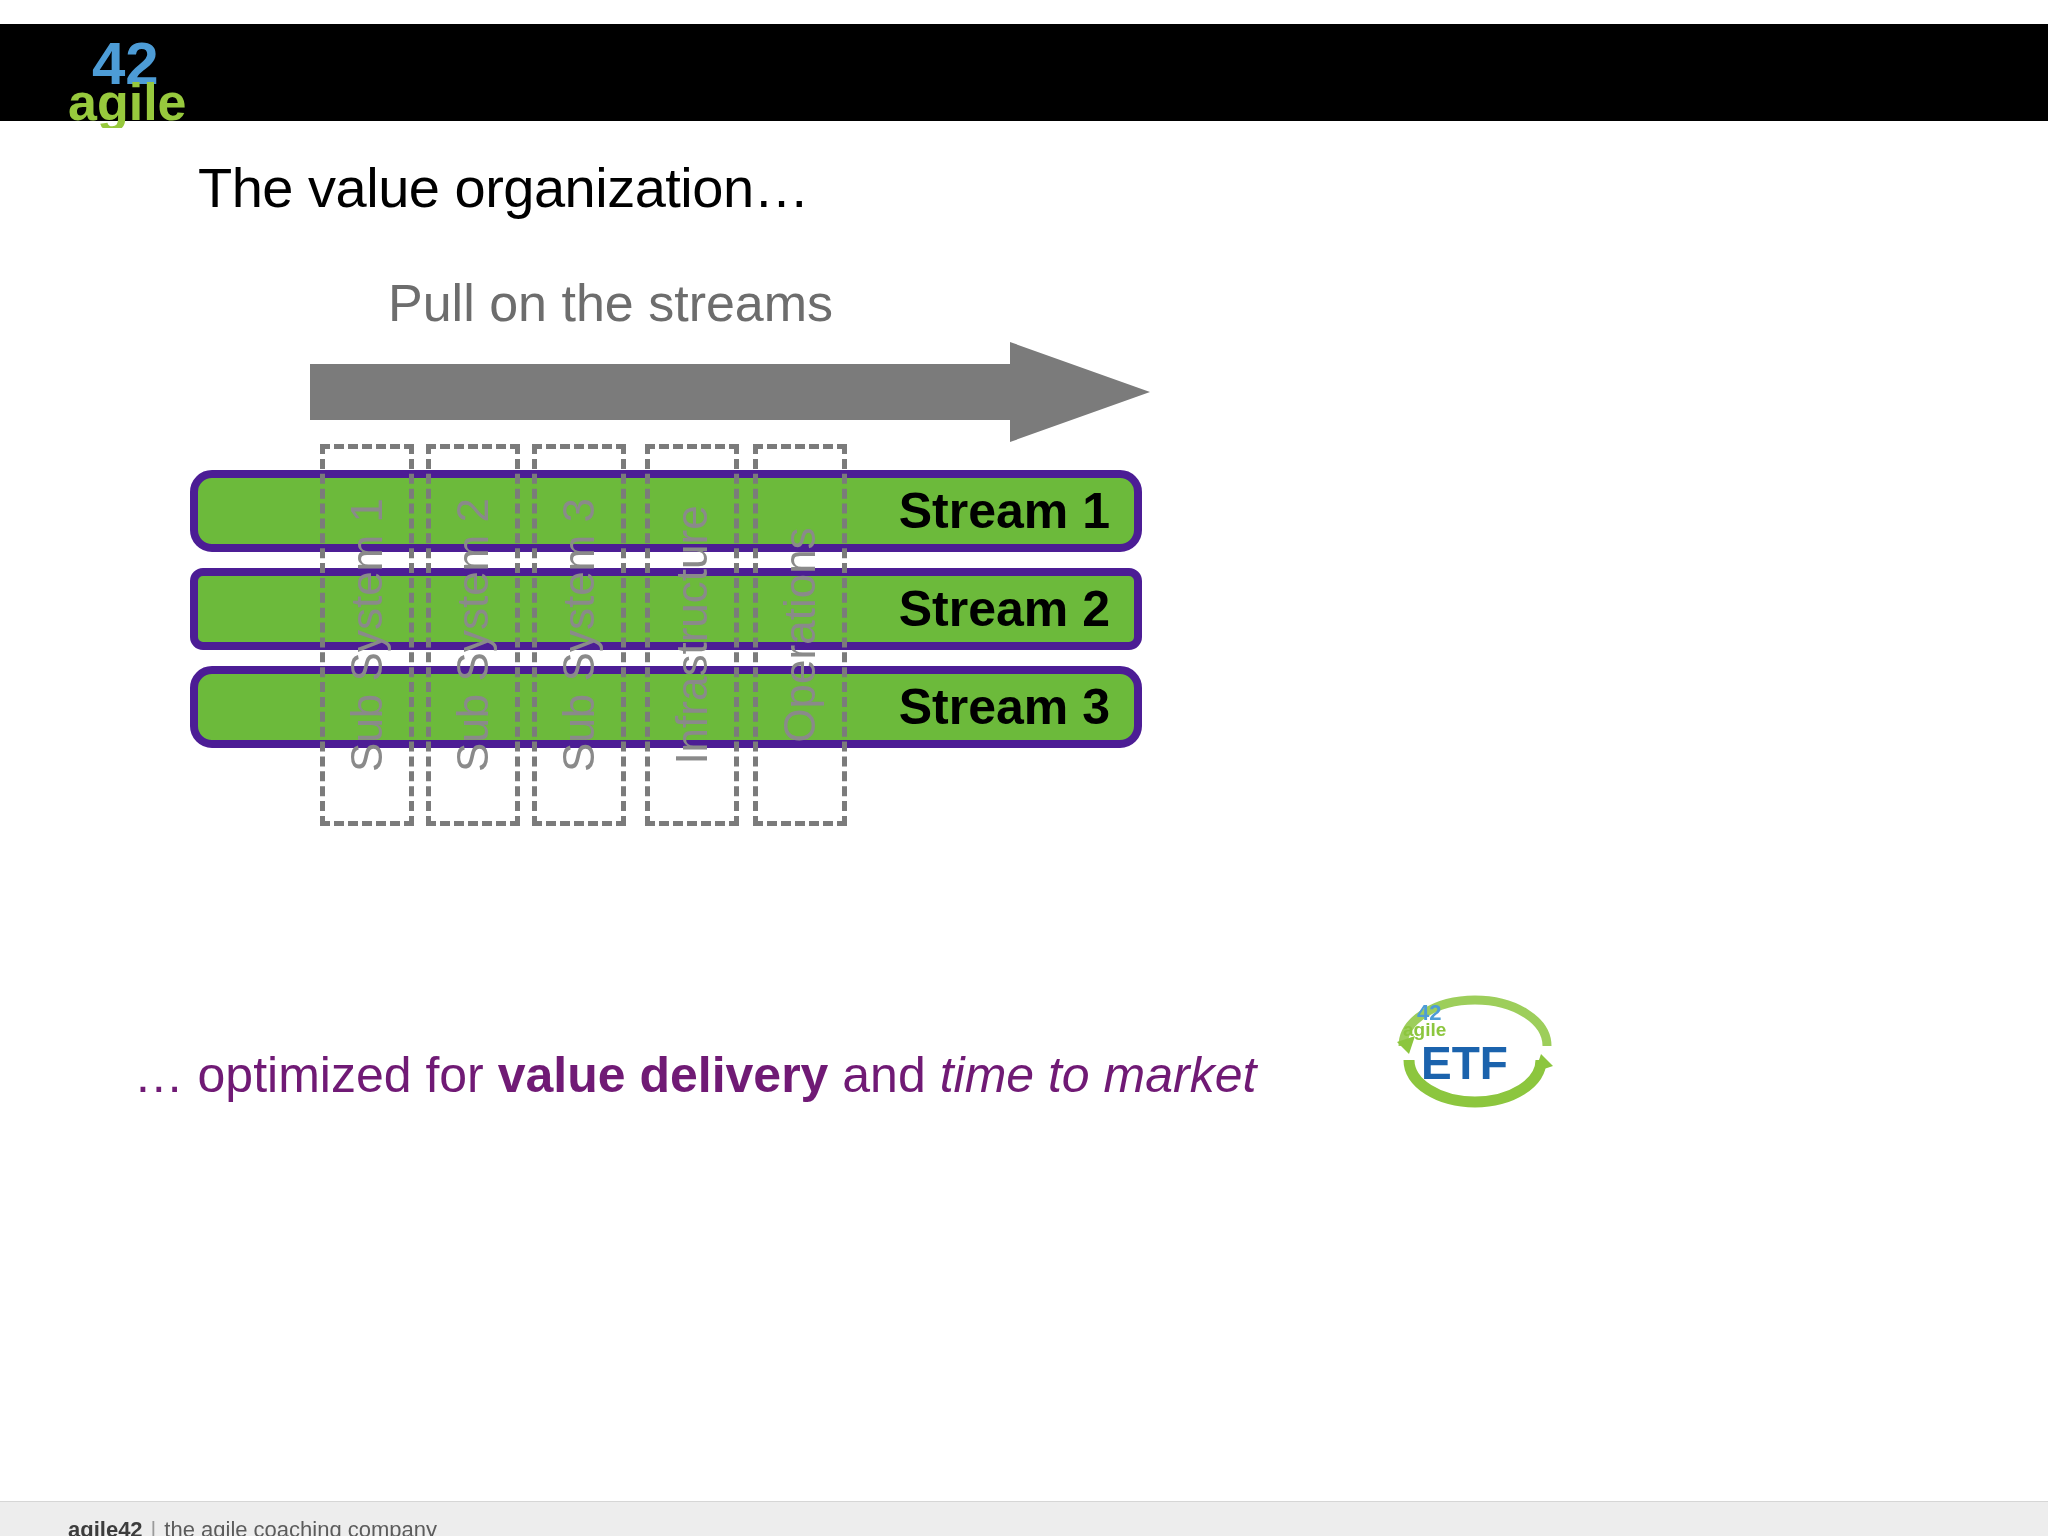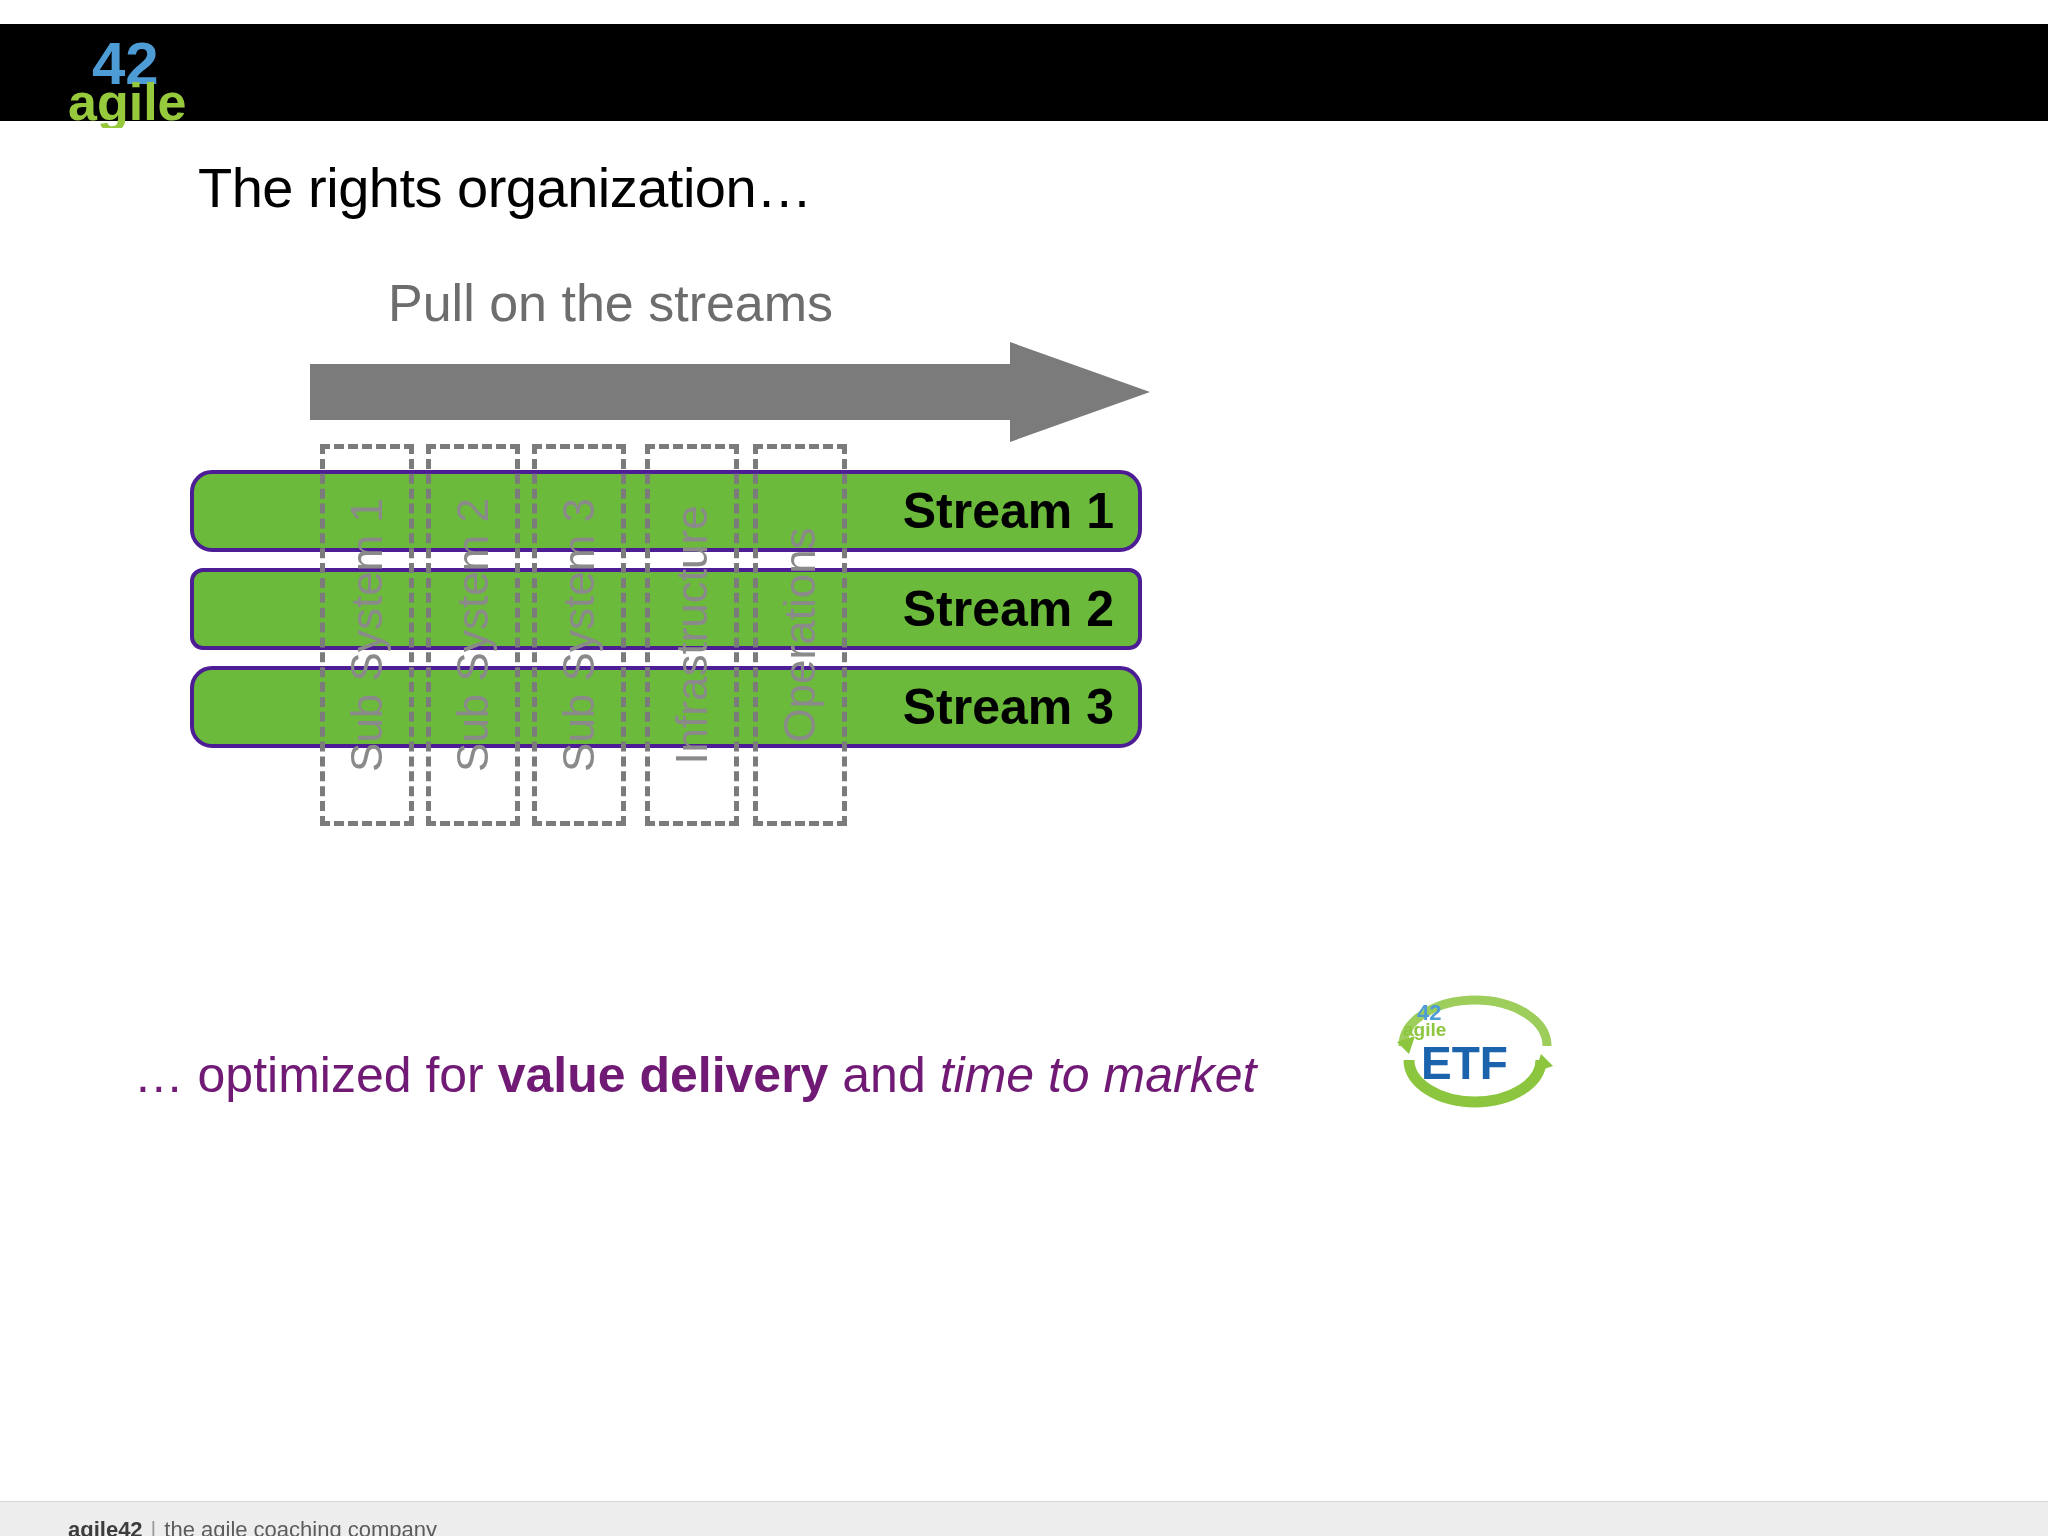--- a/index.html
+++ b/index.html
@@ -72,21 +72,21 @@
     top: 420px;
     width: 970px;
     height: 390px;
   }
   .stream-bar {
     position: absolute;
     left: 0;
     width: 952px;
     height: 82px;
     background: #6cba3b;
-    border: 4px solid #4c1d95;
+    border: 8px solid #4c1d95;
     border-radius: 22px;
     box-sizing: border-box;
     z-index: 2;
   }
   .stream-bar.s1 { top: 26px; }
   .stream-bar.s2 { top: 124px; border-radius: 13px; }
   .stream-bar.s3 { top: 222px; }
   .stream-label {
     position: absolute;
     right: 24px;
@@ -200,21 +200,21 @@
 <div class="slide">
 
   <div class="header-bar"></div>
   <div class="logo">
     <svg viewBox="0 0 130 100" width="130" height="100" aria-hidden="true">
       <text x="30" y="56" font-family="Liberation Sans, sans-serif" font-size="60" font-weight="700" fill="#4d9cd6">42</text>
       <text x="6" y="92" font-family="Liberation Sans, sans-serif" font-size="52" font-weight="700" fill="#97c93d">agile</text>
     </svg>
   </div>
 
-  <div class="slide-title">The rights organization…</div>
+  <div class="slide-title">The value organization…</div>
 
   <div class="subtitle">Pull on the streams</div>
 
   <div class="arrow-wrap">
     <svg viewBox="0 0 840 100" width="840" height="100" aria-hidden="true">
       <polygon points="0,22 700,22 700,0 840,50 700,100 700,78 0,78" fill="#7b7b7b"></polygon>
     </svg>
   </div>
 
   <div class="diagram">

